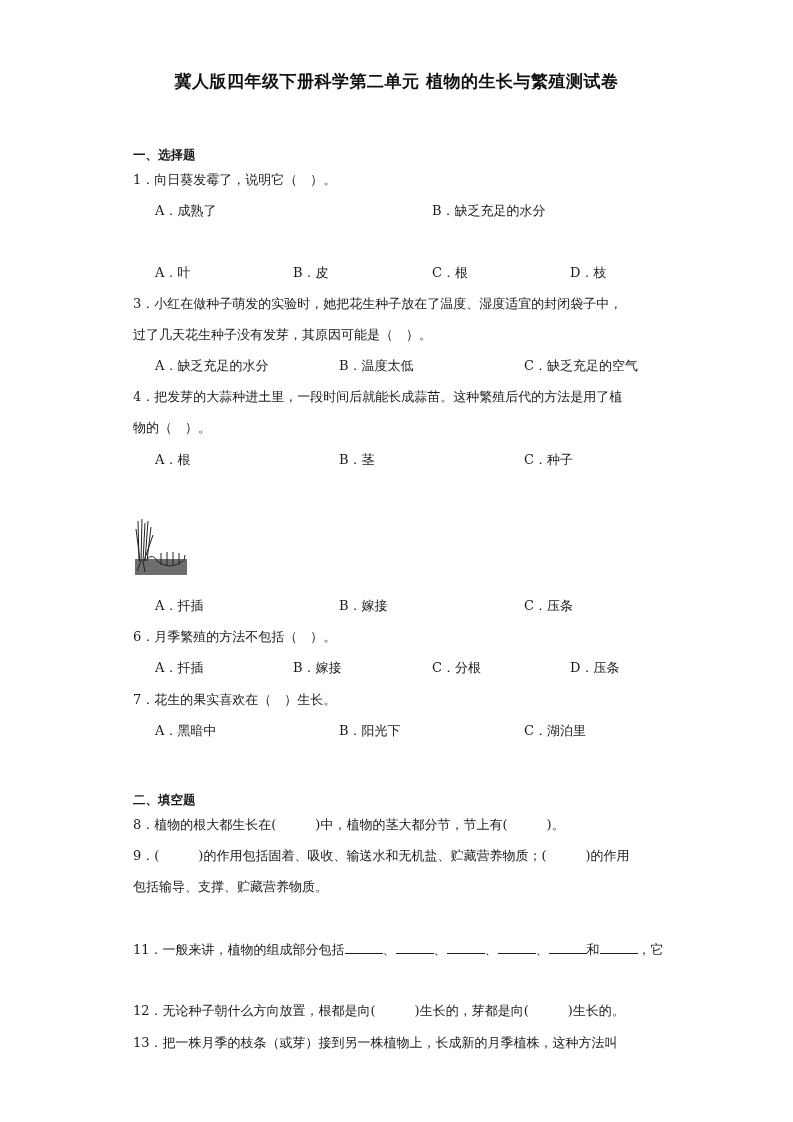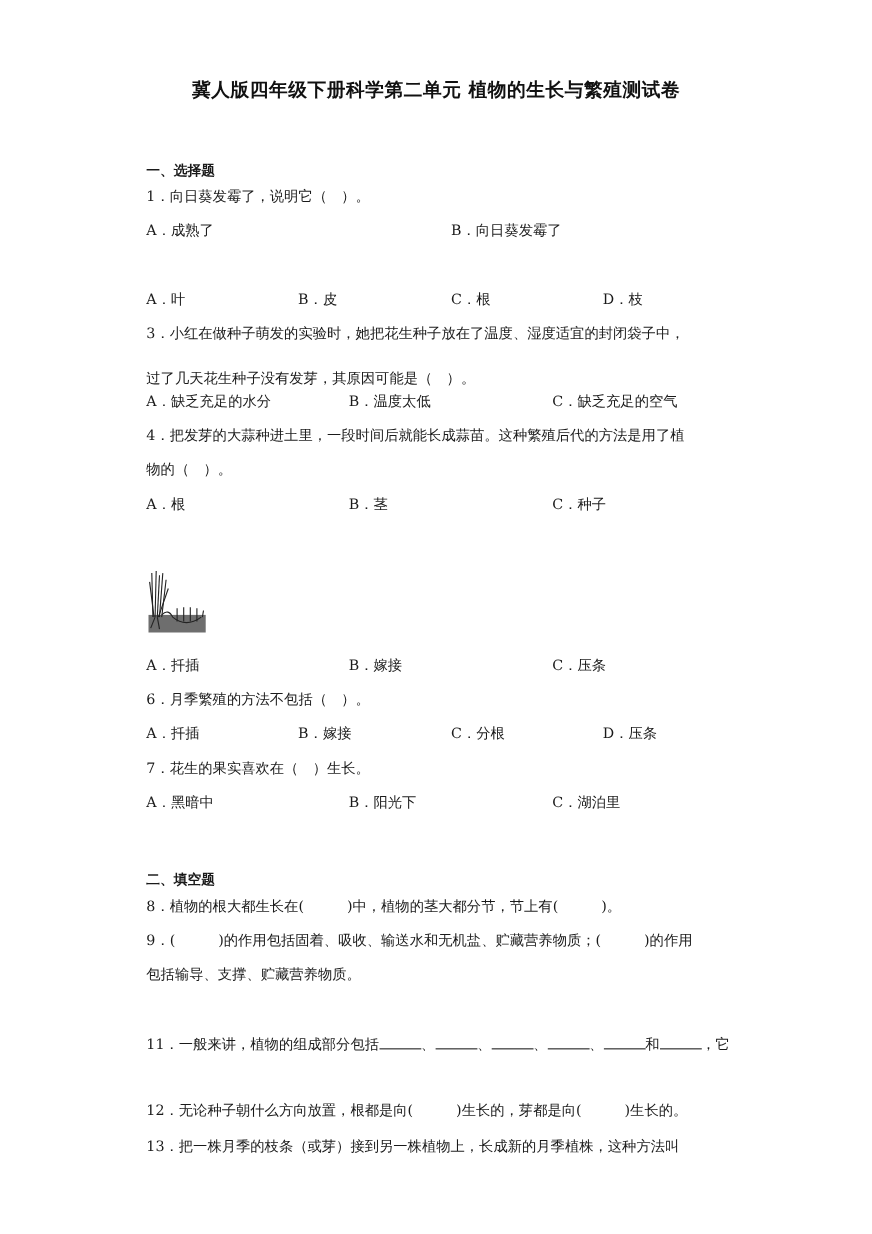--- a/index.html
+++ b/index.html
@@ -4,44 +4,44 @@
 <style>
   html, body { margin: 0; padding: 0; background: #ffffff; }
   body { width: 793px; height: 1122px; position: relative; overflow: hidden;
          font-family: "DejaVu Serif", "Liberation Serif", serif; color: #1a1a1a; }
   .page { position: absolute; left: 0; top: 0; width: 793px; height: 958px; }
   .title { position: absolute; left: 0; width: 793px; top: 70px; text-align: center;
            font-family: "DejaVu Sans", "Liberation Sans", sans-serif; font-weight: bold;
            font-size: 17px; letter-spacing: 0.5px; color: #111; }
   .line { position: absolute; left: 133px; font-size: 13px; white-space: nowrap; line-height: 16px; }
   .section { font-family: "DejaVu Sans", "Liberation Sans", sans-serif; font-weight: bold; font-size: 12.5px; text-align: center; }
-  .opt { position: absolute; font-size: 13px; white-space: nowrap; line-height: 16px; }
+  .opt { position: absolute; font-size: 13px; white-space: nowrap; line-height: 16px; margin-left: 22px; }
   .blank { display: inline-block; border-bottom: 1px solid #222; width: 38px; height: 12px; vertical-align: baseline; }
   .figure { position: absolute; left: 133px; top: 515px; width: 56px; height: 63px; }
 </style>
 </head>
 <body>
 
 <div class="page">
 
   <div class="title">冀人版四年级下册科学第二单元  植物的生长与繁殖测试卷</div>
 
   <div class="line section" style="top:147px">一、选择题</div>
 
   <div class="line" style="top:172px">1．向日葵发霉了，说明它（　）。</div>
   <div class="opt" style="left:133px;top:203px">A．成熟了</div>
-  <div class="opt" style="left:410px;top:203px">B．向日葵发霉了</div>
+  <div class="opt" style="left:410px;top:203px">B．缺乏充足的水分</div>
 
   <div class="opt" style="left:133px;top:265px">A．叶</div>
   <div class="opt" style="left:271px;top:265px">B．皮</div>
   <div class="opt" style="left:410px;top:265px">C．根</div>
   <div class="opt" style="left:548px;top:265px">D．枝</div>
 
   <div class="line" style="top:296px">3．小红在做种子萌发的实验时，她把花生种子放在了温度、湿度适宜的封闭袋子中，</div>
-  <div class="line" style="top:337px">过了几天花生种子没有发芽，其原因可能是（　）。</div>
+  <div class="line" style="top:327px">过了几天花生种子没有发芽，其原因可能是（　）。</div>
   <div class="opt" style="left:133px;top:358px">A．缺乏充足的水分</div>
   <div class="opt" style="left:317px;top:358px">B．温度太低</div>
   <div class="opt" style="left:502px;top:358px">C．缺乏充足的空气</div>
 
   <div class="line" style="top:389px">4．把发芽的大蒜种进土里，一段时间后就能长成蒜苗。这种繁殖后代的方法是用了植</div>
   <div class="line" style="top:420px">物的（　）。</div>
   <div class="opt" style="left:133px;top:452px">A．根</div>
   <div class="opt" style="left:317px;top:452px">B．茎</div>
   <div class="opt" style="left:502px;top:452px">C．种子</div>
 

